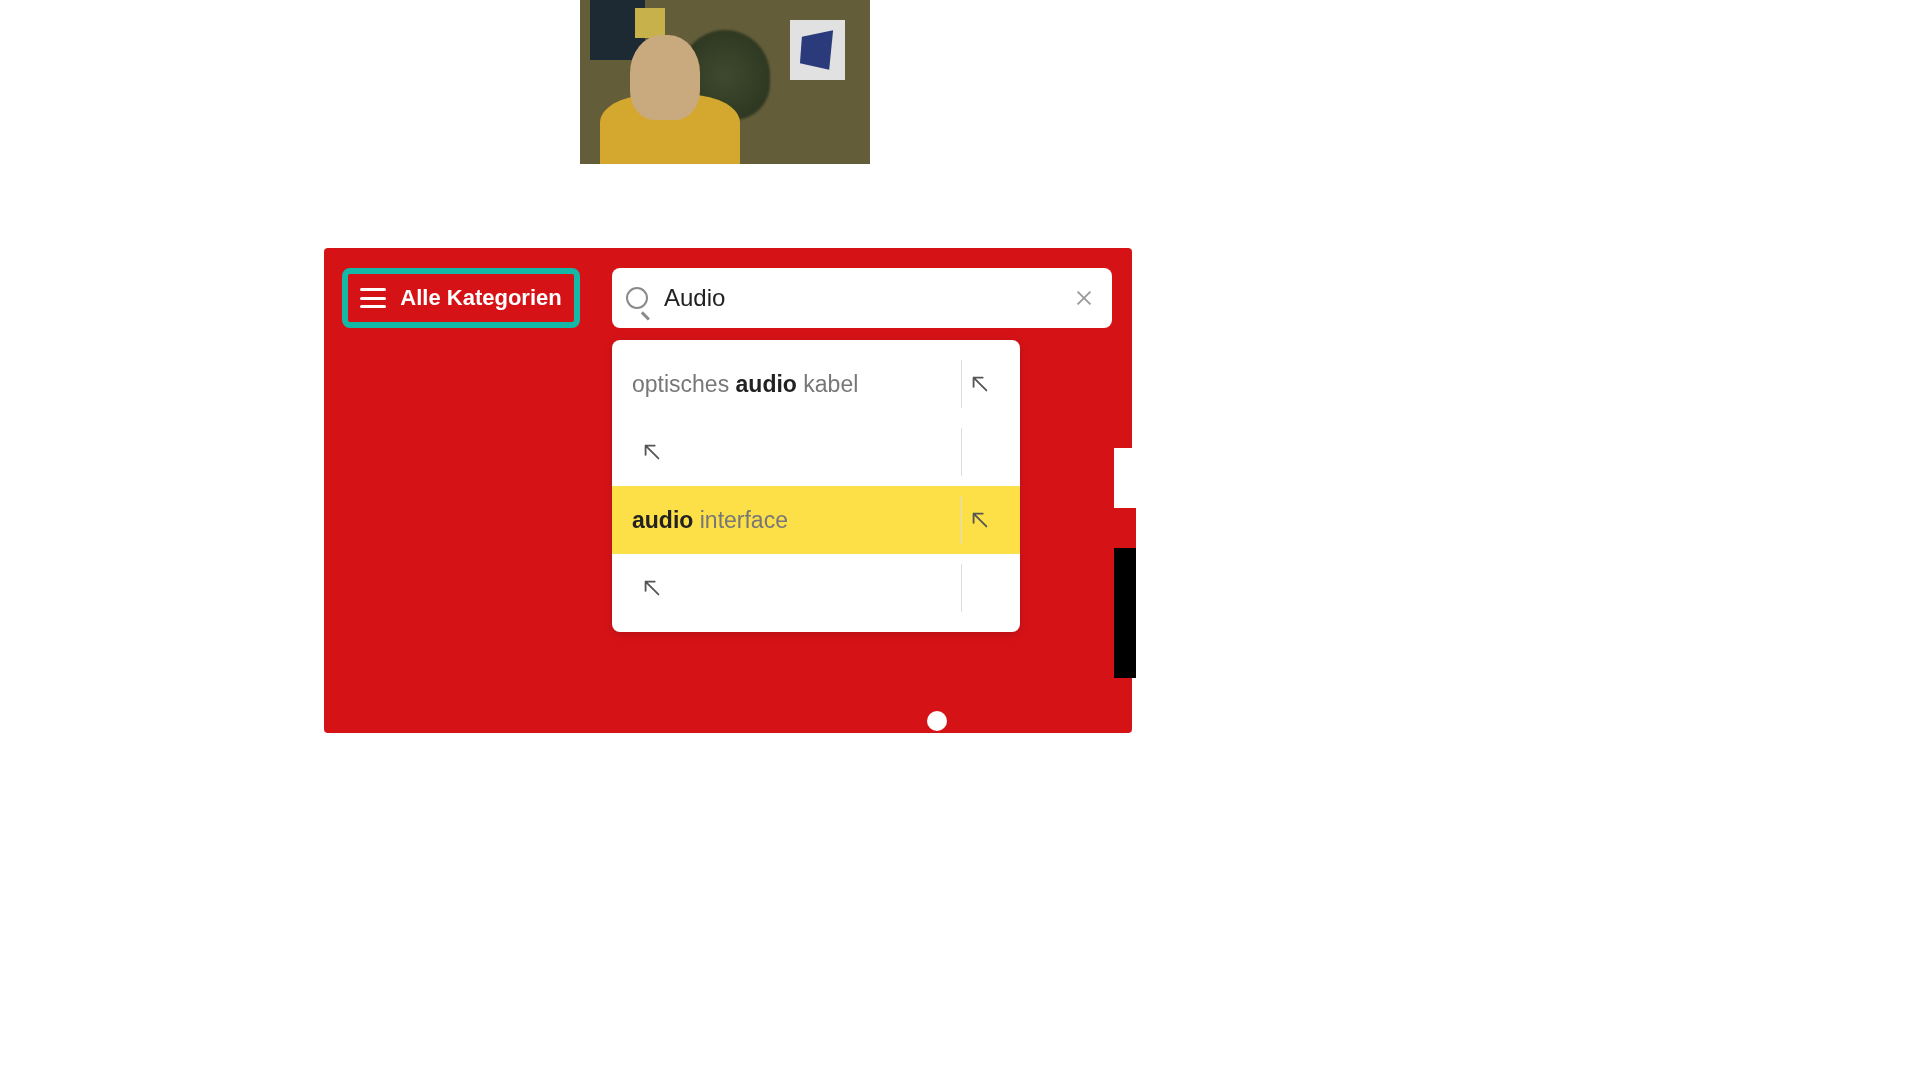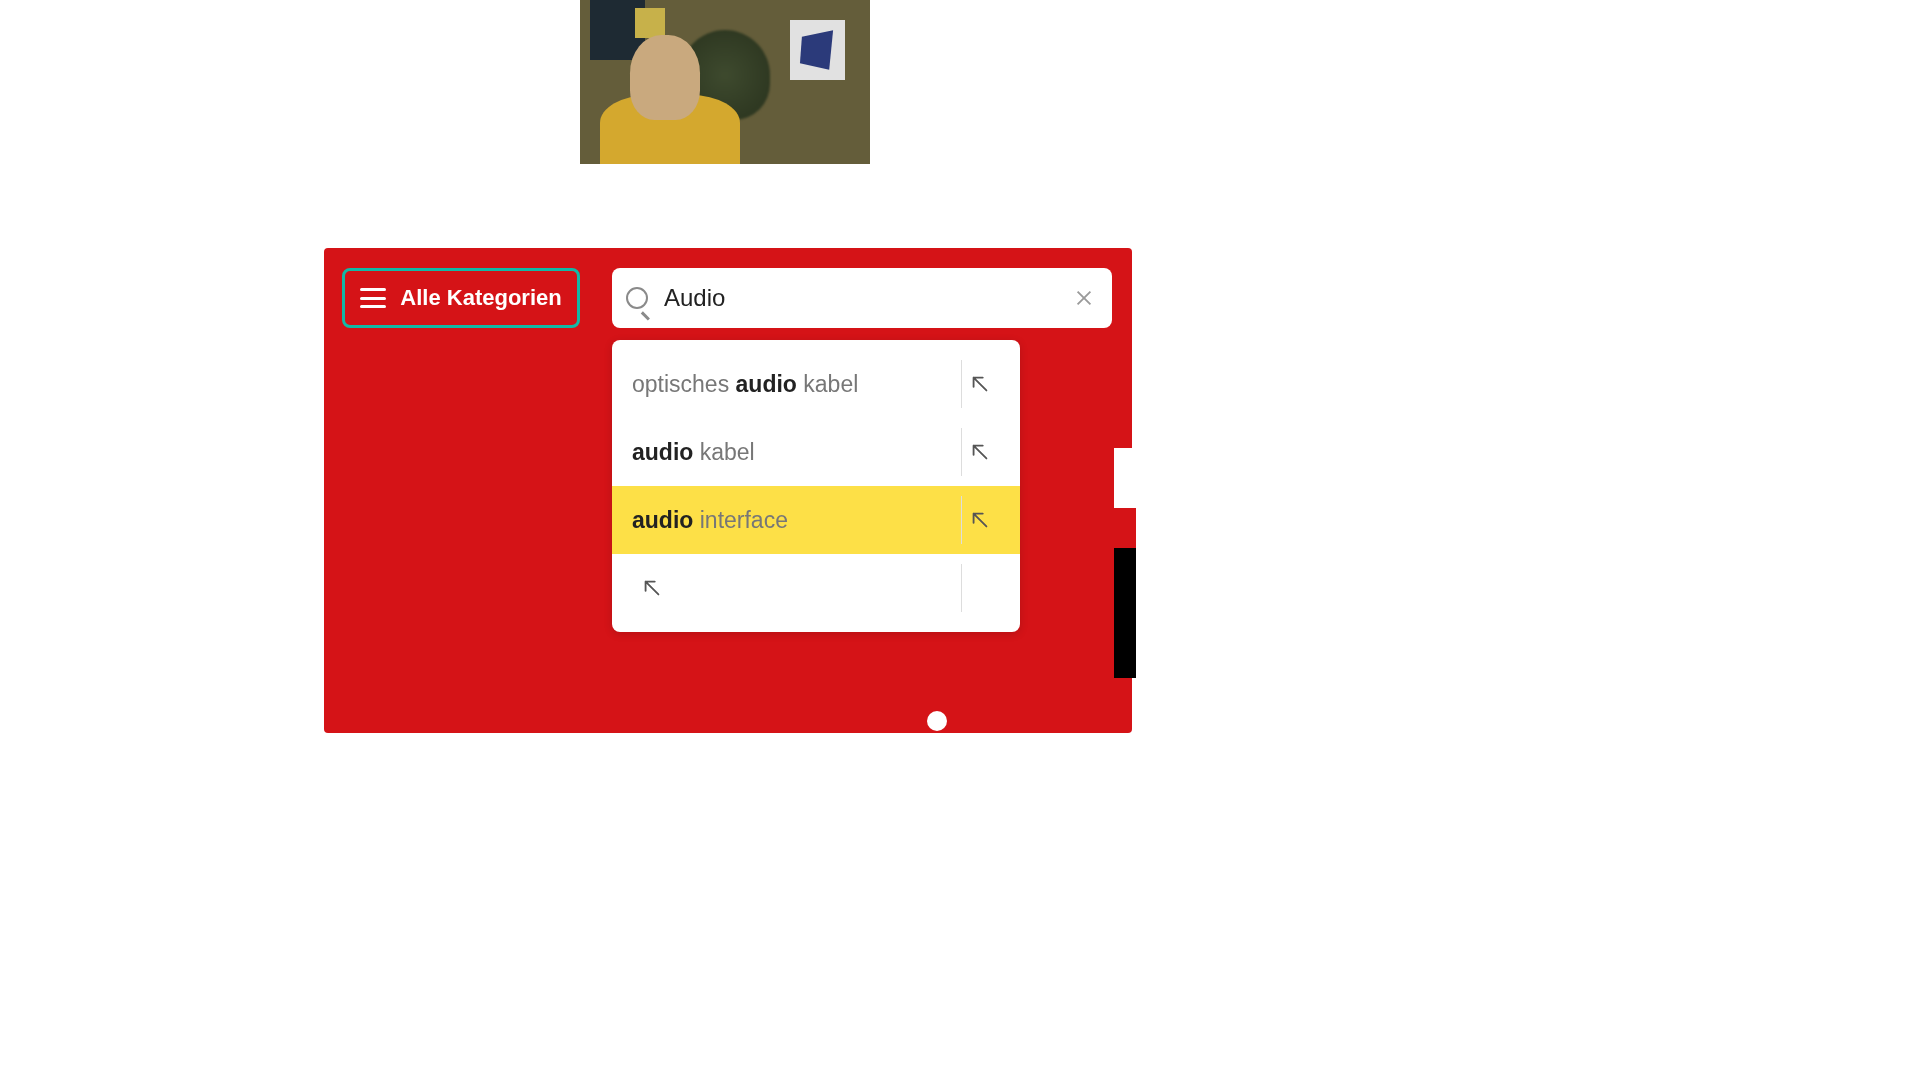--- a/index.html
+++ b/index.html
@@ -28,21 +28,21 @@
     left: 324px; top: 248px;
     width: 808px; height: 485px;
     background: #d51317;
     border-radius: 4px;
   }
 
   .cat-btn {
     position: absolute;
     left: 18px; top: 20px;
     width: 238px; height: 60px;
-    border: 3px solid #14b8a6;
+    border: 6px solid #14b8a6;
     border-radius: 8px;
     display: flex; align-items: center; justify-content: center;
     gap: 14px;
     color: #fff; font-weight: 800; font-size: 22px;
     cursor: pointer;
   }
   .hamburger { width:26px; height:20px; display:flex; flex-direction:column; justify-content:space-between;}
   .hamburger span{height:3px;background:#fff;border-radius:2px;}
 
   .search {
@@ -135,21 +135,20 @@
       <div class="sg-row">
         <span class="txt">optisches <b>audio</b> kabel</span>
         <span class="sg-sep"></span>
         <span class="sg-arrow">
           <svg viewBox="0 0 24 24">
             <path d="M5 19 L19 5 M19 5 H9 M19 5 V15" stroke-linecap="round" transform="scale(-1,1) translate(-24,0)"></path>
           </svg>
         </span>
       </div>
       <div class="sg-row">
-        <span class="txt"><b>audio</b> kabel</span>
         <span class="sg-sep"></span>
         <span class="sg-arrow">
           <svg viewBox="0 0 24 24">
             <path d="M5 19 L19 5 M19 5 H9 M19 5 V15" stroke-linecap="round" transform="scale(-1,1) translate(-24,0)"></path>
           </svg>
         </span>
       </div>
       <div class="sg-row hov">
         <span class="txt"><b>audio</b> interface</span>
         <span class="sg-sep"></span>

